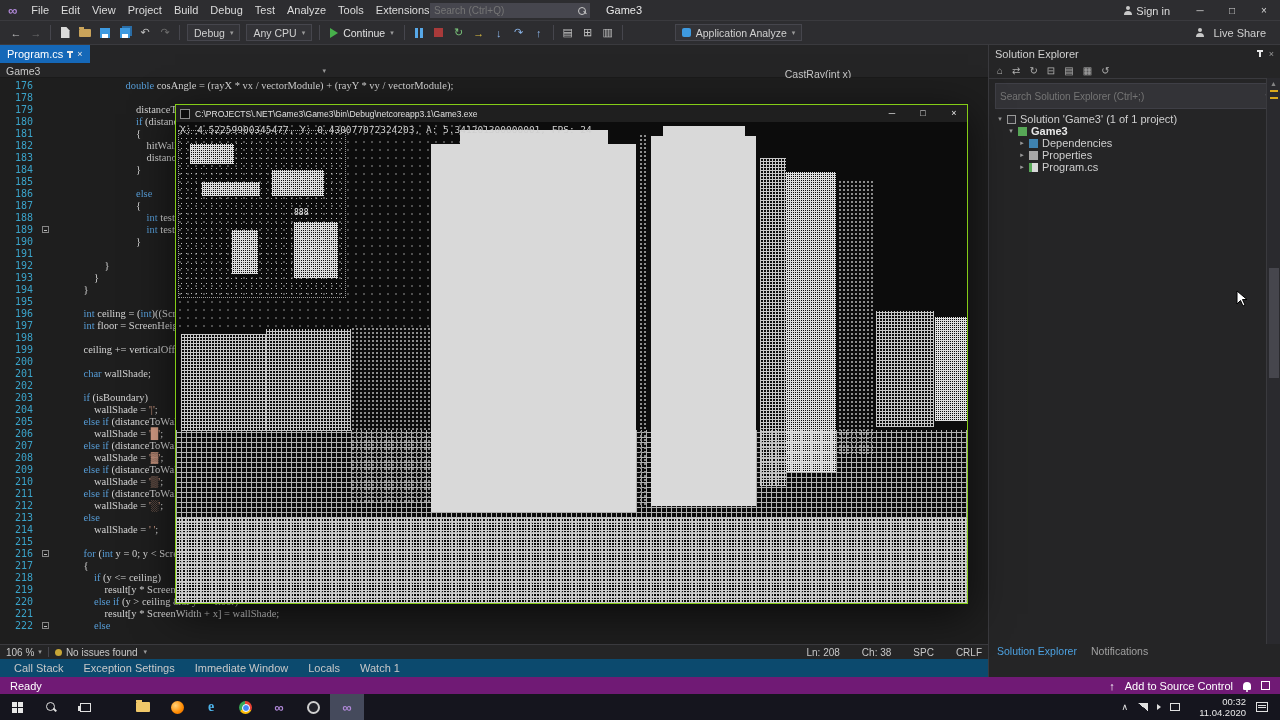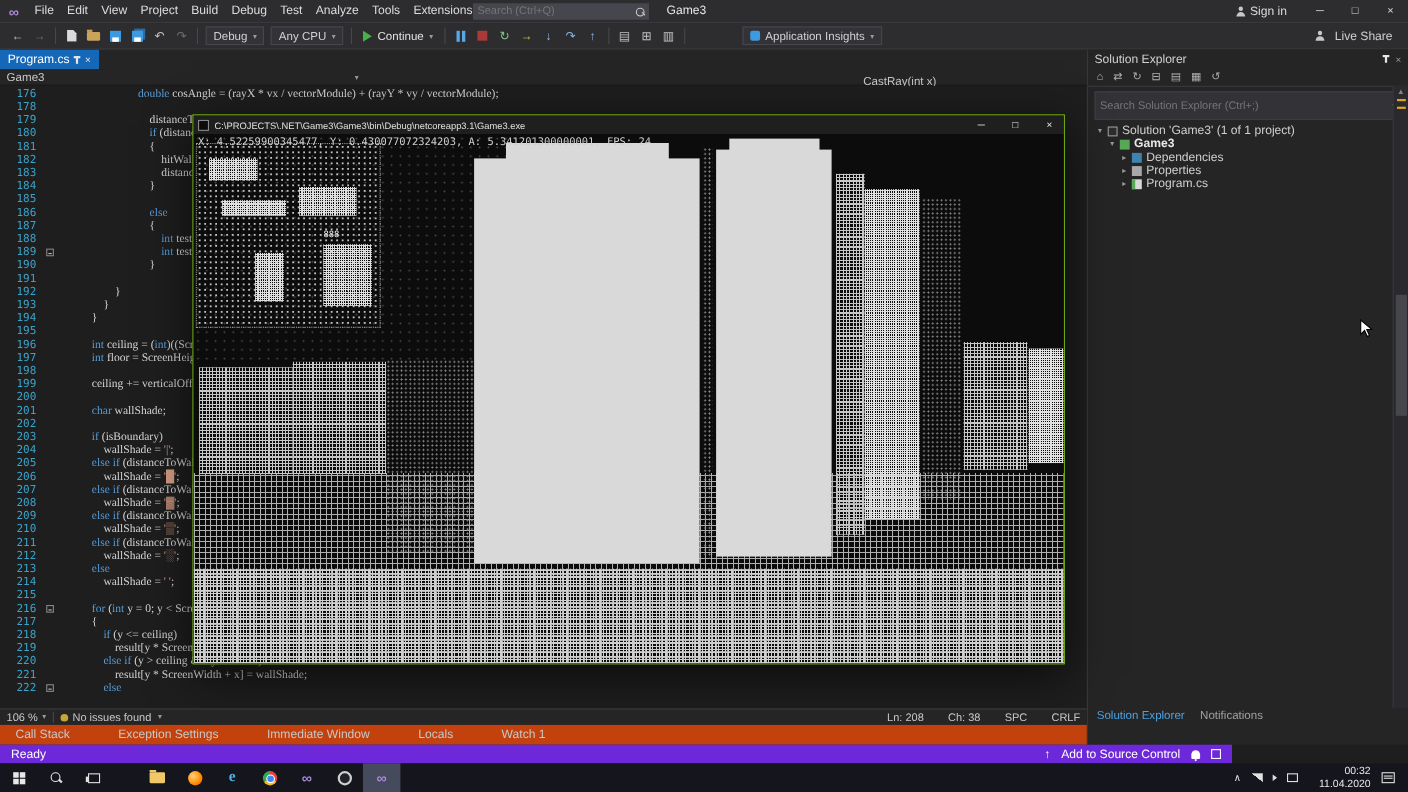--- a/index.html
+++ b/index.html
@@ -94,21 +94,21 @@
   .cw-floor-dense { background-image:repeating-linear-gradient(0deg,#d0d0d0 0px,#d0d0d0 1px,transparent 1px,transparent 3px),repeating-linear-gradient(90deg,#d0d0d0 0px,#d0d0d0 1px,transparent 1px,transparent 3px); }
   .cw-map { background-image:radial-gradient(circle,#c0c0c0 0.8px,transparent 1px); background-size:5px 5px; border:1px dotted #9a9a9a; }
   .cw-map-block { background-image:repeating-linear-gradient(0deg,#dedede 0px,#dedede 1px,transparent 1px,transparent 2px),repeating-linear-gradient(90deg,#dedede 0px,#dedede 1px,transparent 1px,transparent 2px); }
 
   
   #editor-status { position:absolute; left:0; top:644px; width:988px; height:15px; background:#252526; border-top:1px solid #3a3a3e; display:flex; align-items:center; font-size:10px; color:#c8c8c8; padding:0 6px; z-index:45; }
   .es-sep { width:1px; height:10px; background:#46464d; margin:0 6px; }
   .issue-dot { width:7px; height:7px; border-radius:50%; background:#c8a636; margin-right:4px; }
   .es-right { margin-left:auto; display:flex; gap:0; }
   .es-right span { margin-left:22px; }
-  #panel-tabs-row { position:absolute; left:0; top:659px; width:988px; height:18px; background:#c2410c; display:flex; align-items:center; padding-left:4px; z-index:45;gap:24px; }
+  #panel-tabs-row { position:absolute; left:0; top:659px; width:988px; height:18px; background:#0c4a6e; display:flex; align-items:center; padding-left:4px; z-index:45; }
   .pt { font-size:11px; color:#c8c8c8; padding:0 10px; line-height:18px; }
 
   
   #sepanel { position:absolute; left:988px; top:45px; width:292px; height:632px; background:#252526; border-left:1px solid #3a3a3e; z-index:10; }
   .se-header { height:17px; display:flex; align-items:center; padding:0 6px; font-size:11px; color:#d0d0d0; }
   .se-hicons { margin-left:auto; display:flex; gap:8px; font-size:9px; color:#9a9a9a; align-items:center;}
   .se-toolbar { height:17px; display:flex; align-items:center; gap:9px; padding:0 8px; font-size:10px; color:#b0b0b0; border-bottom:1px solid #3a3a3e; }
   .se-search-row { margin:4px 6px; height:15px; background:#333337; border:1px solid #3f3f46; display:flex; align-items:center; padding:12px 4px; }
   .se-search { flex:1; background:transparent; border:none; outline:none; color:#9a9a9a; font-size:10px; font-family:"Liberation Sans",sans-serif; }
   #se-tree { margin-top:3px; }
@@ -119,21 +119,21 @@
   .ti-solution { background:#2d2d30; border:1px solid #9a9a9a; }
   .ti-project { background:#58a858; }
   .ti-dependencies { background:#3f83b0; }
   .ti-properties { background:#a8a8a8; }
   .ti-csfile { background:#d8d8d8; border-left:3px solid #58a858; }
   #se-bottom-tabs { position:absolute; left:0; top:598px; width:292px; height:15px; display:flex; gap:14px; padding-left:8px; align-items:center; }
   .sbt { font-size:10.5px; color:#a0a0a0; }
   .sbt.active { color:#4ca1e0; }
 
   
-  #statusbar { position:absolute; left:0; top:677px; width:1120px; height:17px; background:#6d28d9; display:flex; align-items:center; font-size:11px; color:#fff; z-index:50; }
+  #statusbar { position:absolute; left:0; top:677px; width:1280px; height:17px; background:#701a75; display:flex; align-items:center; font-size:11px; color:#fff; z-index:50; }
   .sb-ready { margin-left:10px; }
   .sb-right { margin-left:auto; display:flex; align-items:center; gap:10px; margin-right:10px; }
   .bell { width:8px; height:8px; background:#fff; border-radius:50% 50% 15% 15%; position:relative; }
   .bell::after { content:""; position:absolute; left:3px; bottom:-2px; width:2px; height:2px; border-radius:50%; background:#fff; }
   .sb-sq { width:9px; height:9px; border:1px solid #fff; }
 
   
   #taskbar { position:absolute; left:0; top:694px; width:1280px; height:26px; background:#15151e; display:flex; align-items:center; z-index:60; }
   .tb-tile { width:34px; height:26px; display:flex; align-items:center; justify-content:center; flex:none; }
   .tb-tile.active { background:rgba(160,175,210,0.35); }
@@ -245,21 +245,21 @@
   <span class="tbi blueic">↓</span>
   <span class="tbi blueic">↷</span>
   <span class="tbi blueic">↑</span>
   <span class="tbsep"></span>
   <span class="tbi">▤</span>
   <span class="tbi">⊞</span>
   <span class="tbi">▥</span>
   <span class="tbsep"></span>
   <span class="combo" style="margin-left:48px;">
     <span class="ai-ico"></span>
-    <span>Application Insights</span>
+    <span>Application Analyze</span>
     <span class="chev">▾</span>
   </span>
   <span class="liveshare">
     <span class="person"></span>
     <span>Live Share</span>
   </span>
 </div>
 
 <div id="tabstrip">
   <span class="tab">

